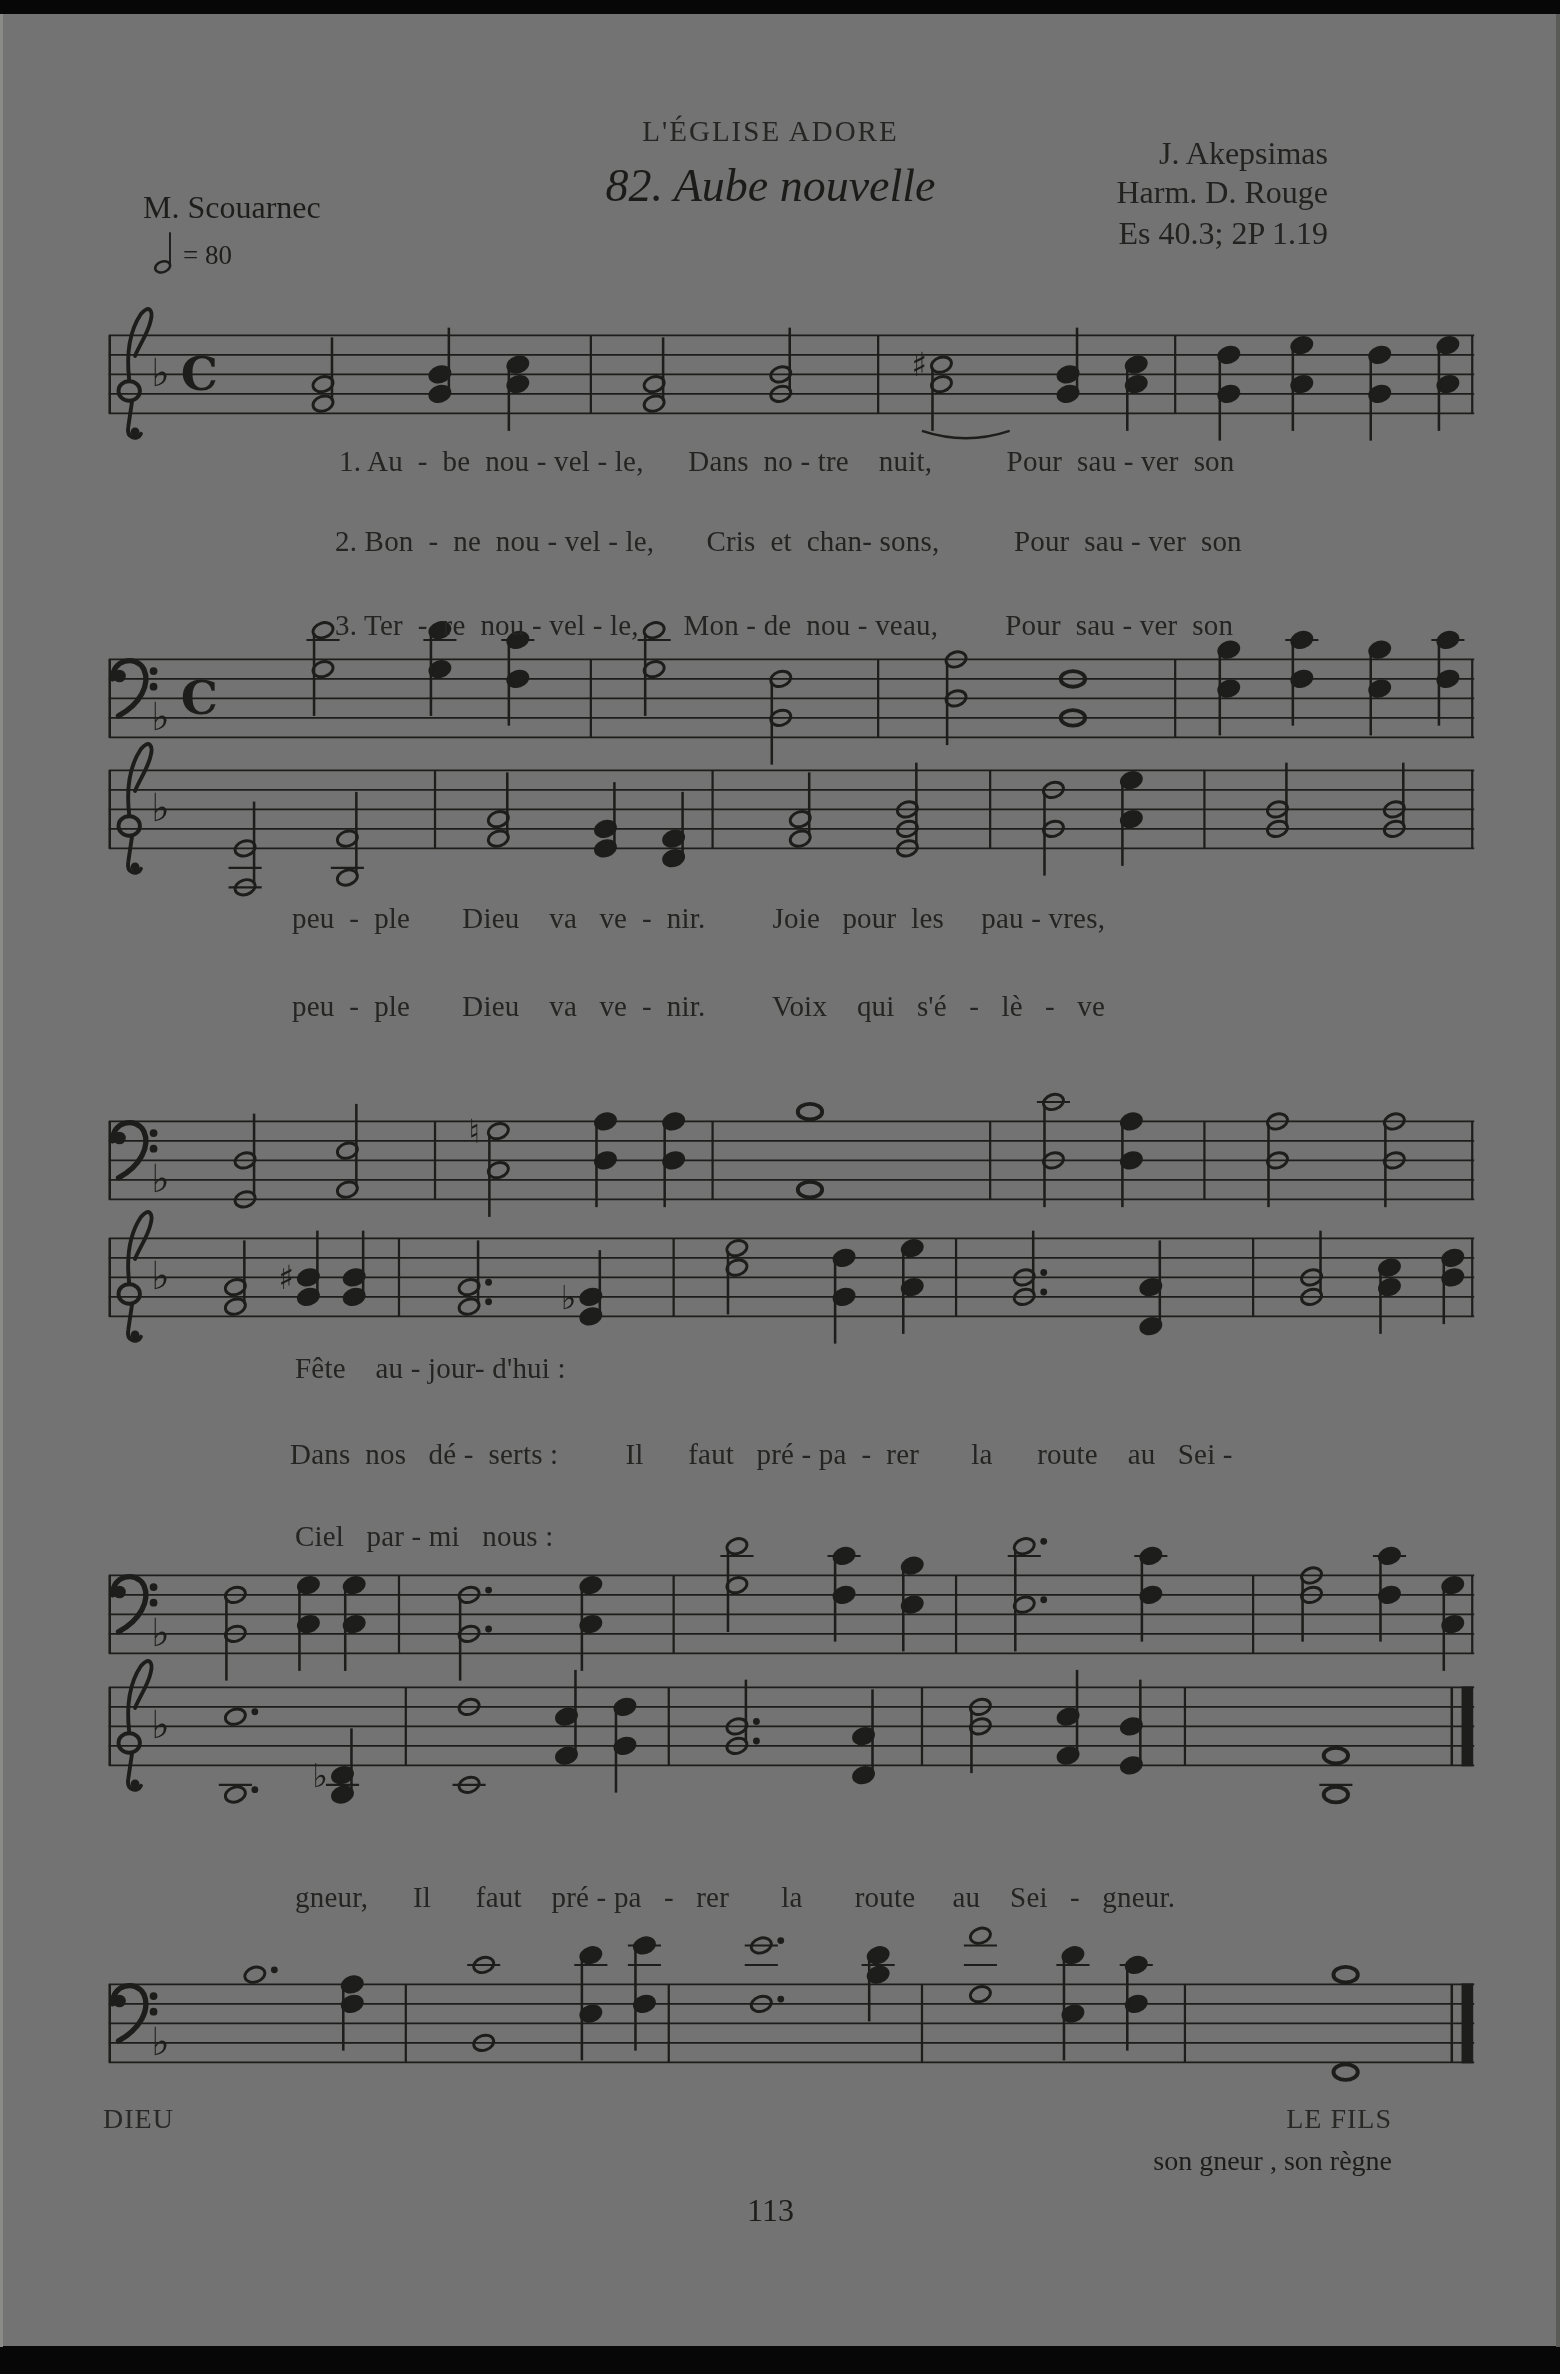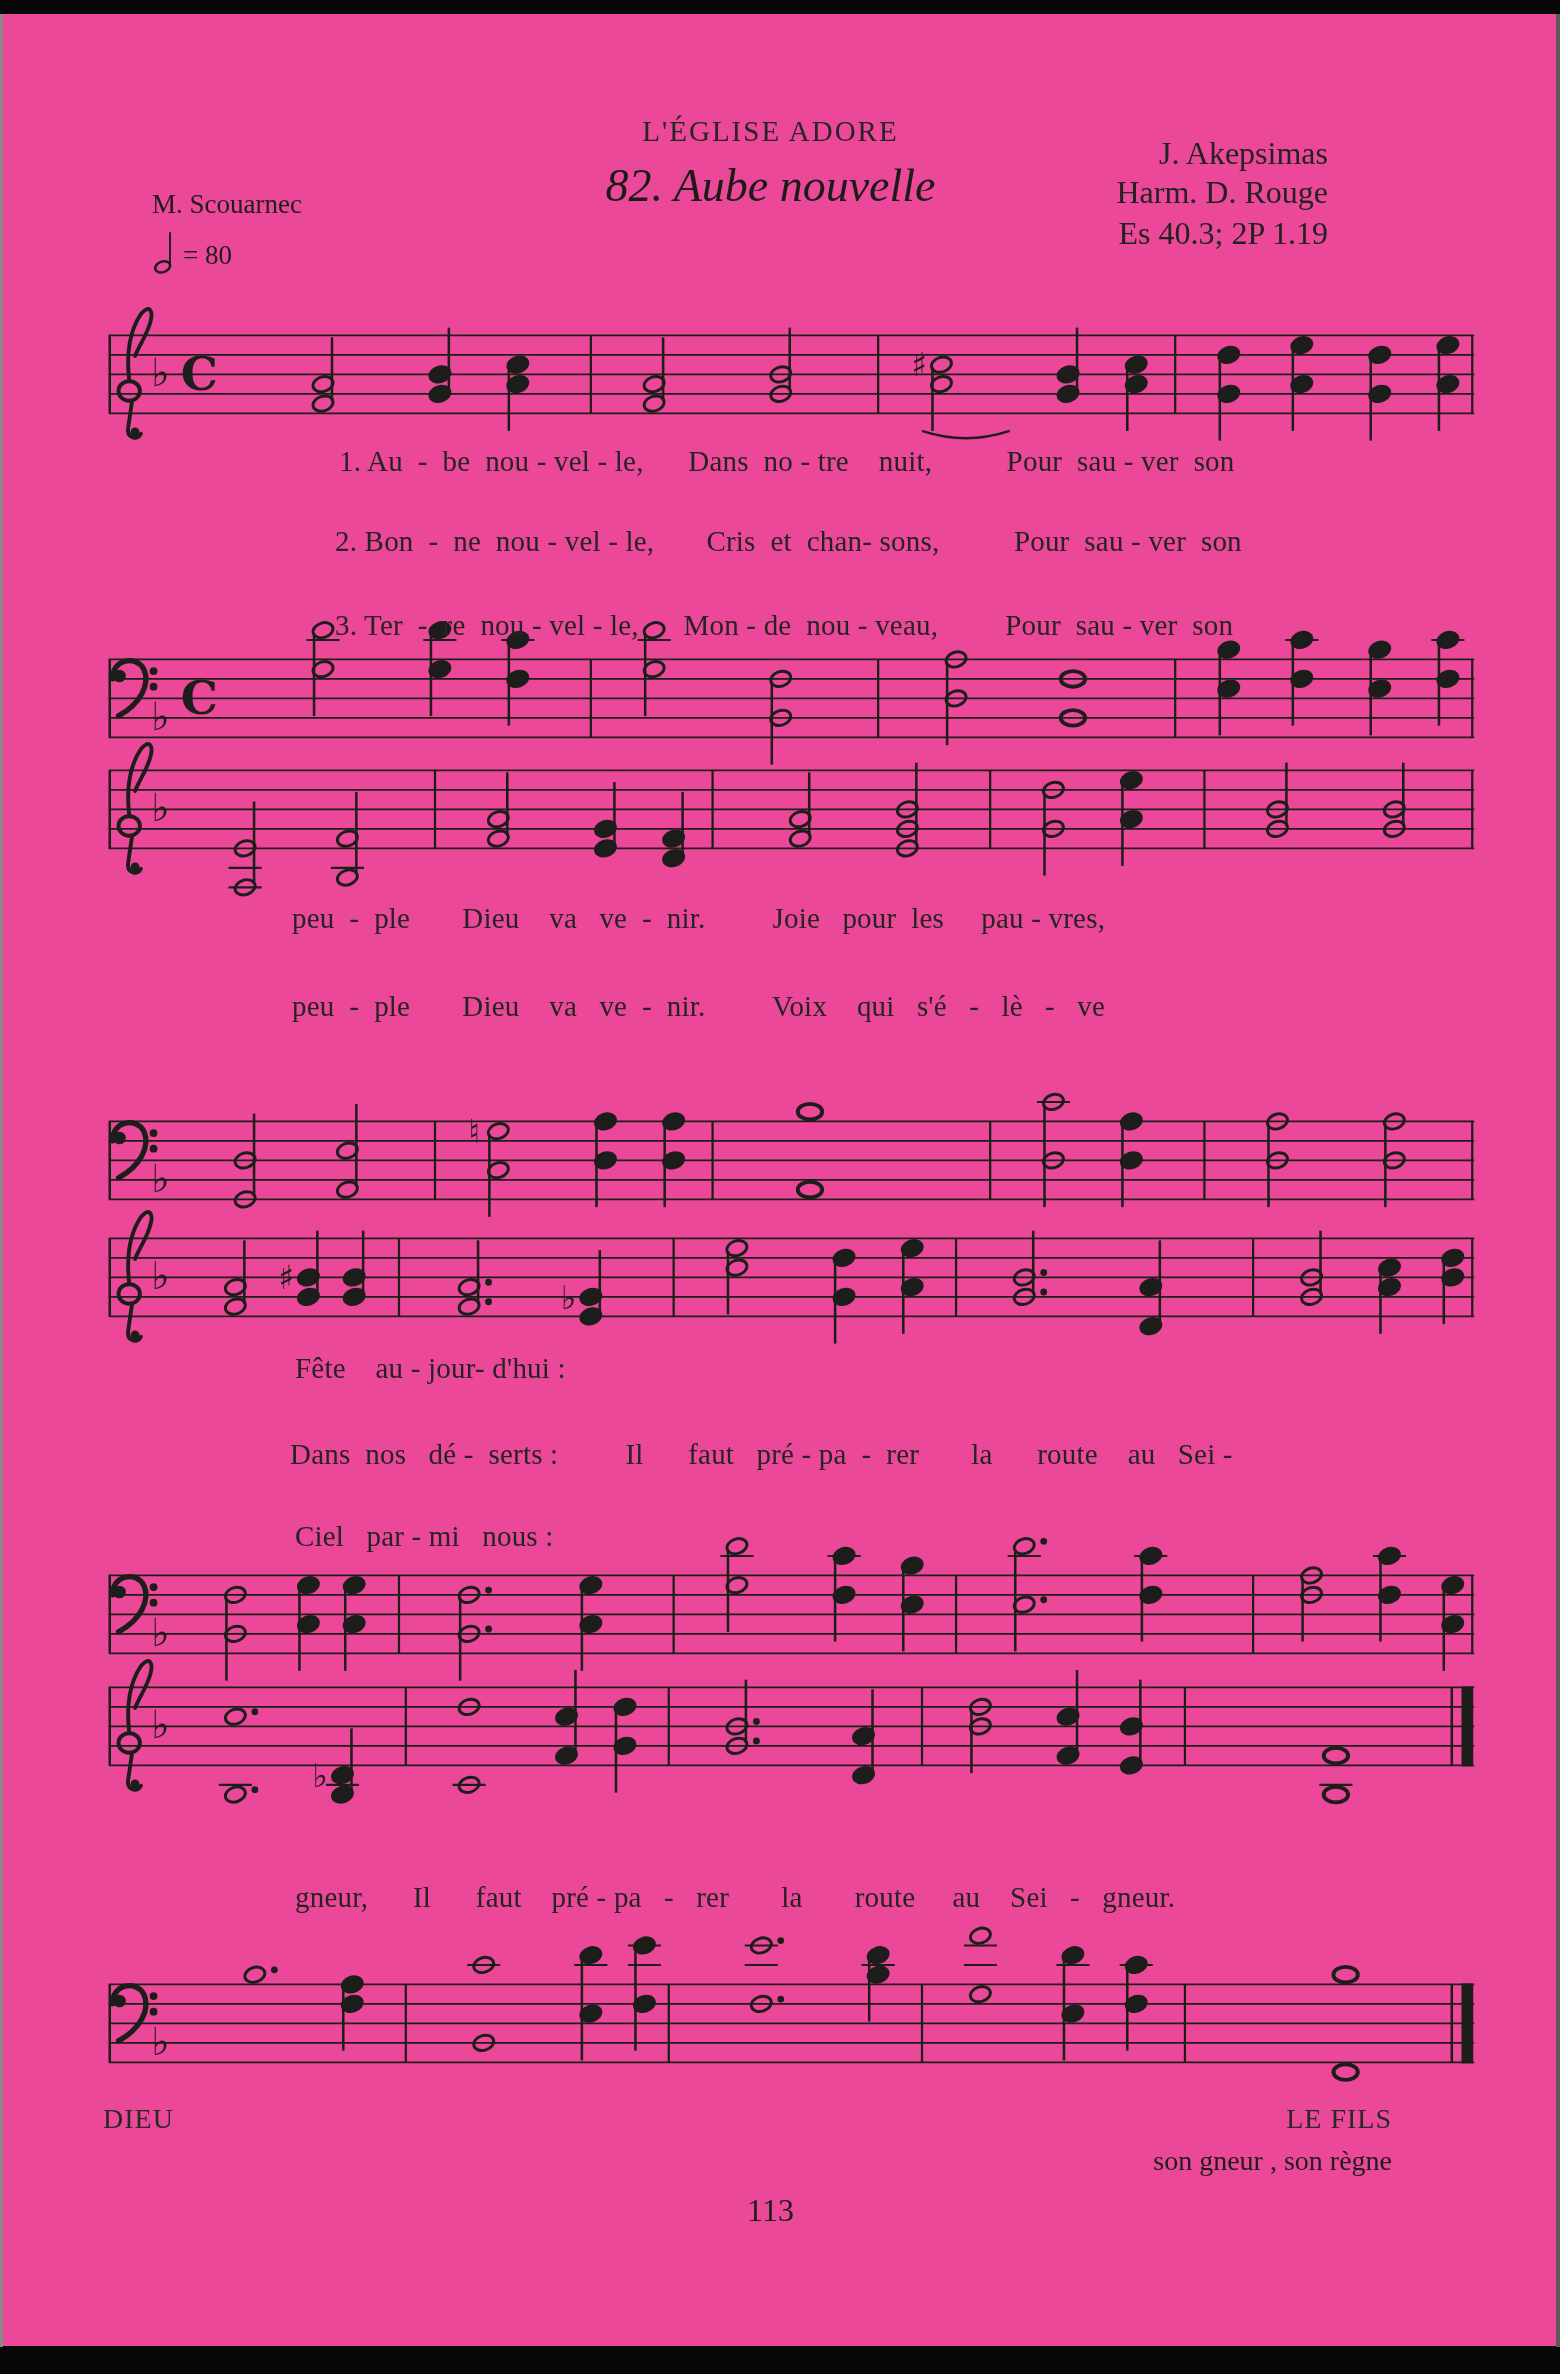--- a/index.html
+++ b/index.html
@@ -1,27 +1,27 @@
 <!DOCTYPE html>
 <html><head>
 <meta charset="utf-8">
 <style>
   html,body{margin:0;padding:0;background:#e8e8e6;}
-  .page{position:relative;width:1560px;height:2375px;background:#ec4899;overflow:hidden;
+  .page{position:relative;width:1560px;height:2375px;background:#737373;overflow:hidden;
         font-family:"Liberation Serif",serif;color:#1d1d1b;}
   .abs{position:absolute;}
   .edge-top{left:0;top:0;width:1560px;height:13.7px;background:#070707;}
   .edge-bottom{left:0;top:2346px;width:1560px;height:28px;background:#070707;}
   .edge-left{left:0;top:13.7px;width:2.9px;height:2333px;background:#8a8a86;}
   .edge-right{left:1556px;top:13.7px;width:4.9px;height:2333px;background:#5a5a57;}
   .center-col{left:88px;width:1365px;text-align:center;}
   .hdr-category{top:115px;font-size:29px;letter-spacing:2px;color:#262624;}
   .hdr-title{top:159px;font-size:46px;color:#1b1b19;font-style:italic;}
   .credit{right:232px;text-align:left;font-size:32px;color:#222220;}
-  .author-left{left:152px;top:189px;font-size:27px;}
+  .author-left{left:143px;top:189px;font-size:32px;}
   .tempo{left:154px;top:228px;}
   .tempo-text{left:183px;top:240px;font-size:27px;}
   .lyr{position:absolute;white-space:pre;font-size:29px;color:#242422;letter-spacing:0.2px;}
   .staff{position:absolute;left:98px;width:1385px;height:224px;pointer-events:none;}
   .footer-label{top:2103px;font-size:28px;letter-spacing:1px;color:#282826;}
   .footer-sub{top:2145px;right:168px;text-align:right;font-size:28px;}
   .page-num{top:2192px;left:88px;width:1365px;text-align:center;font-size:32px;}
 </style>
 </head>
 <body>

